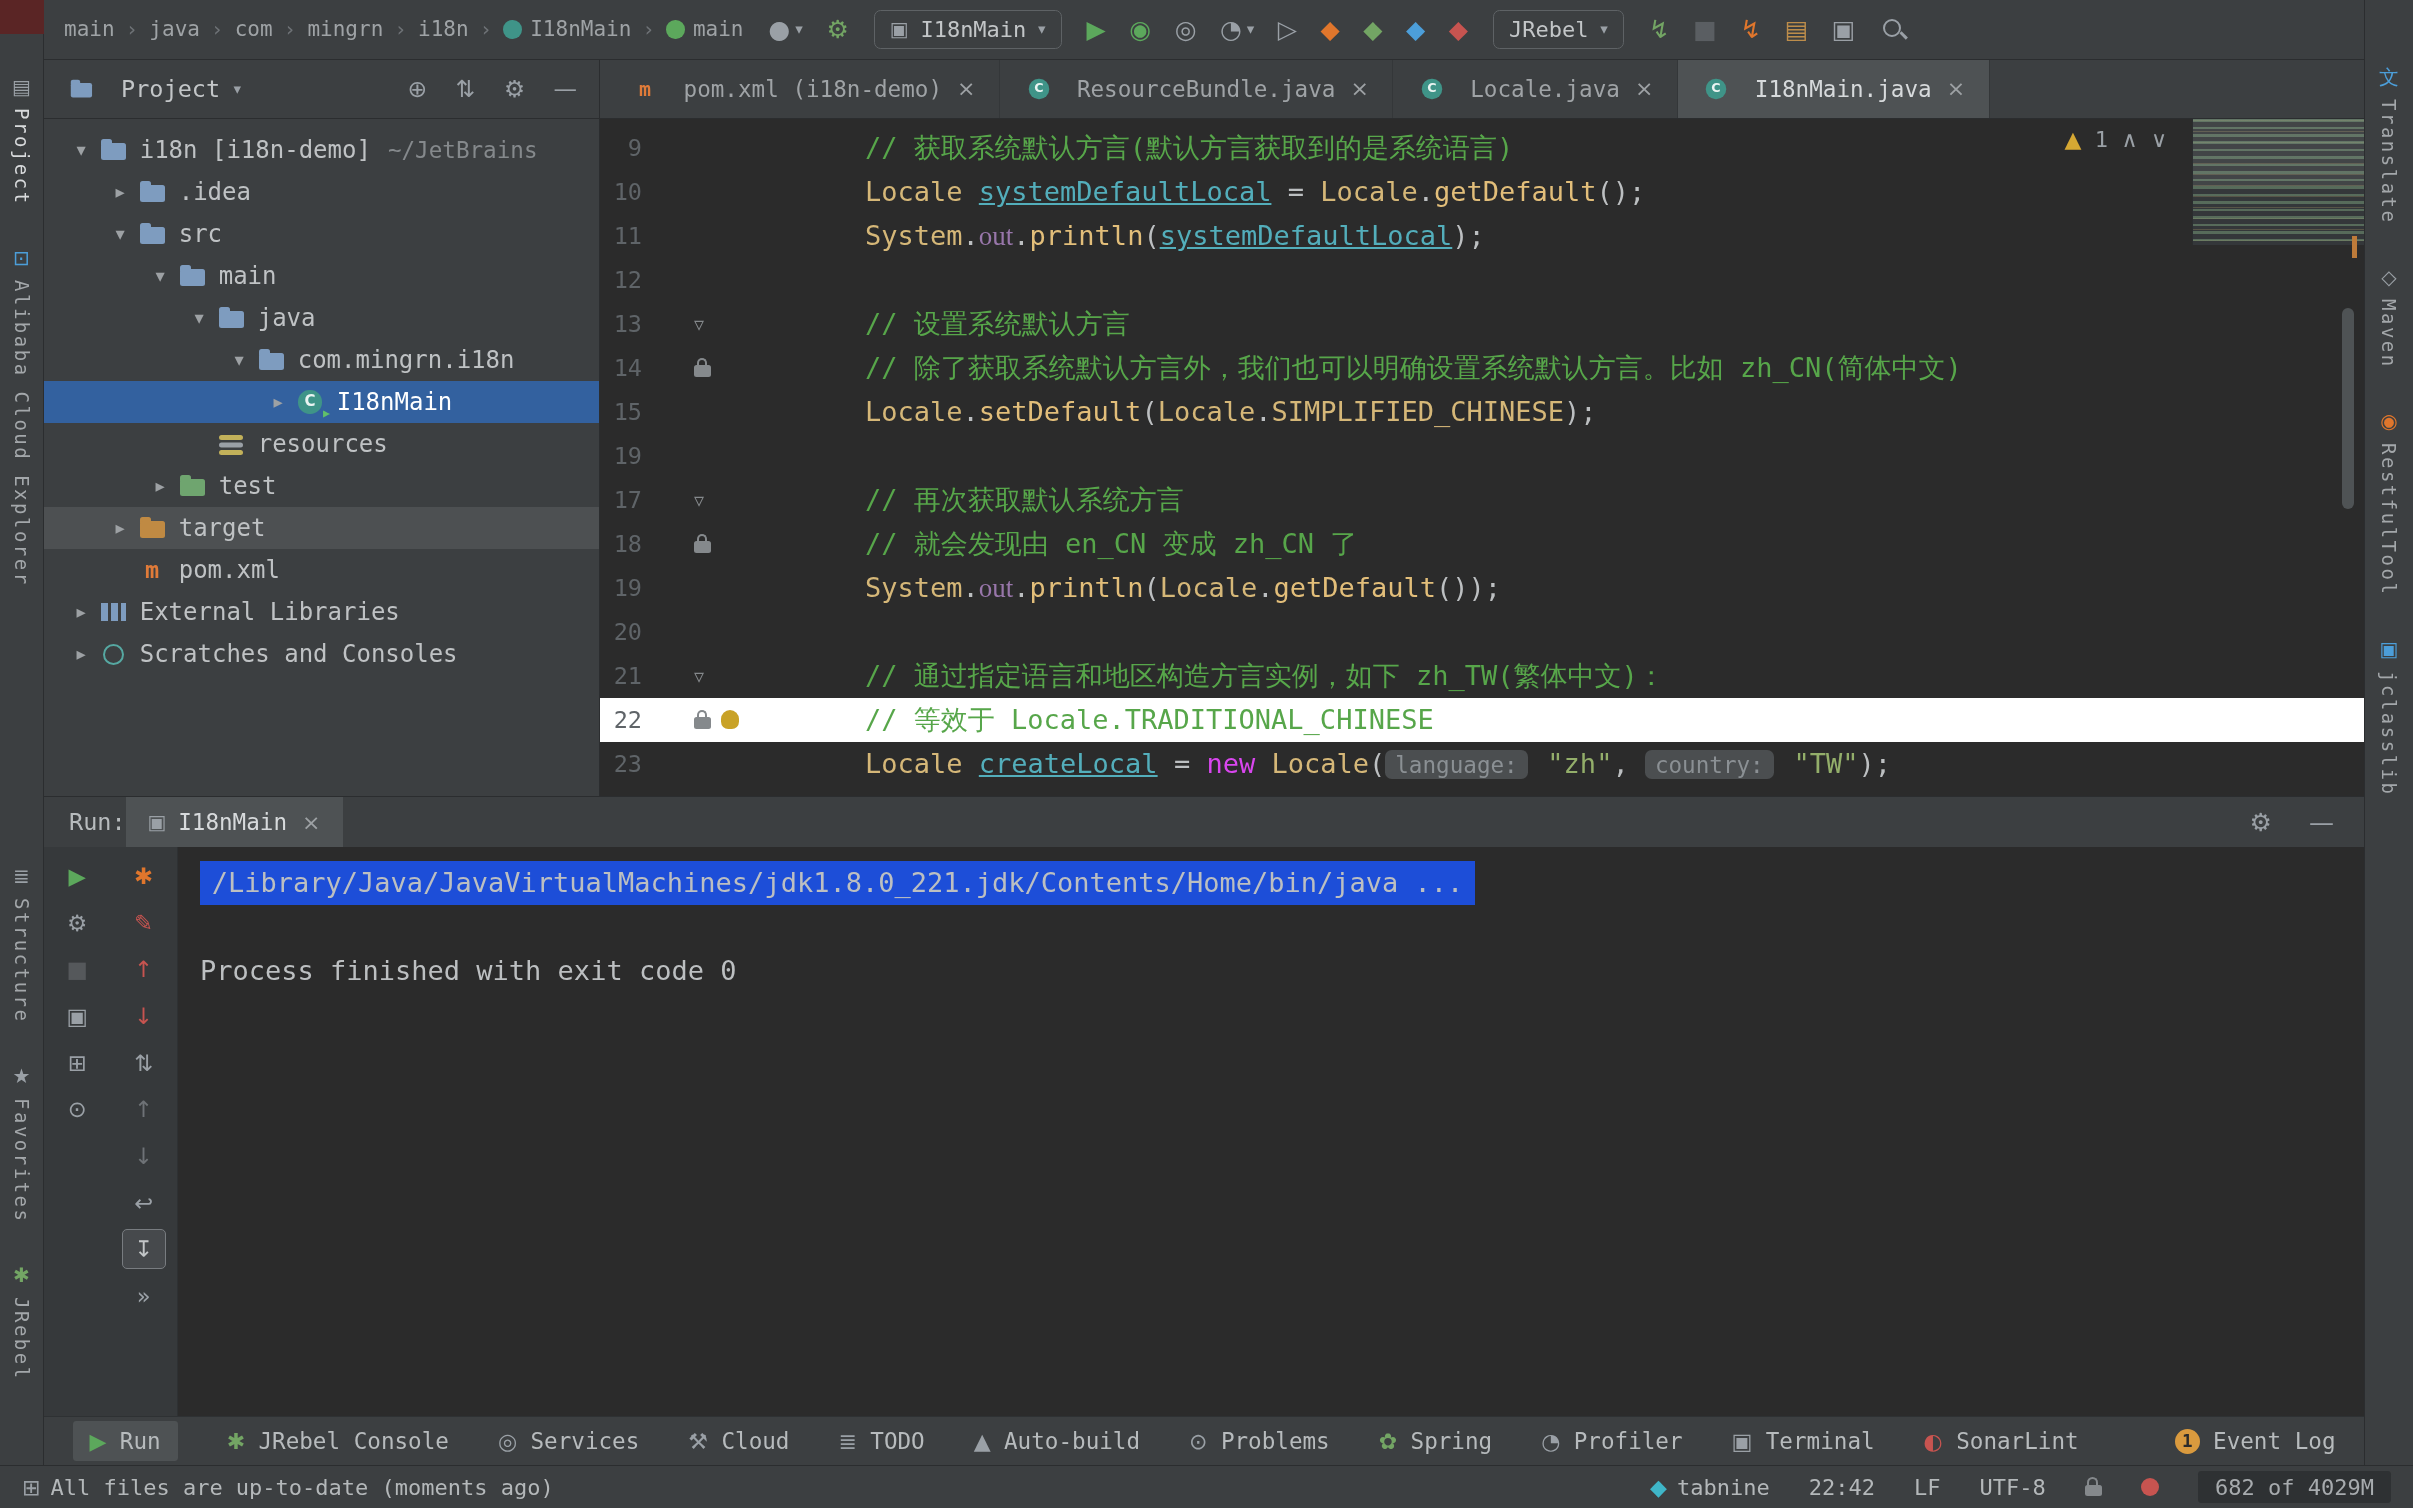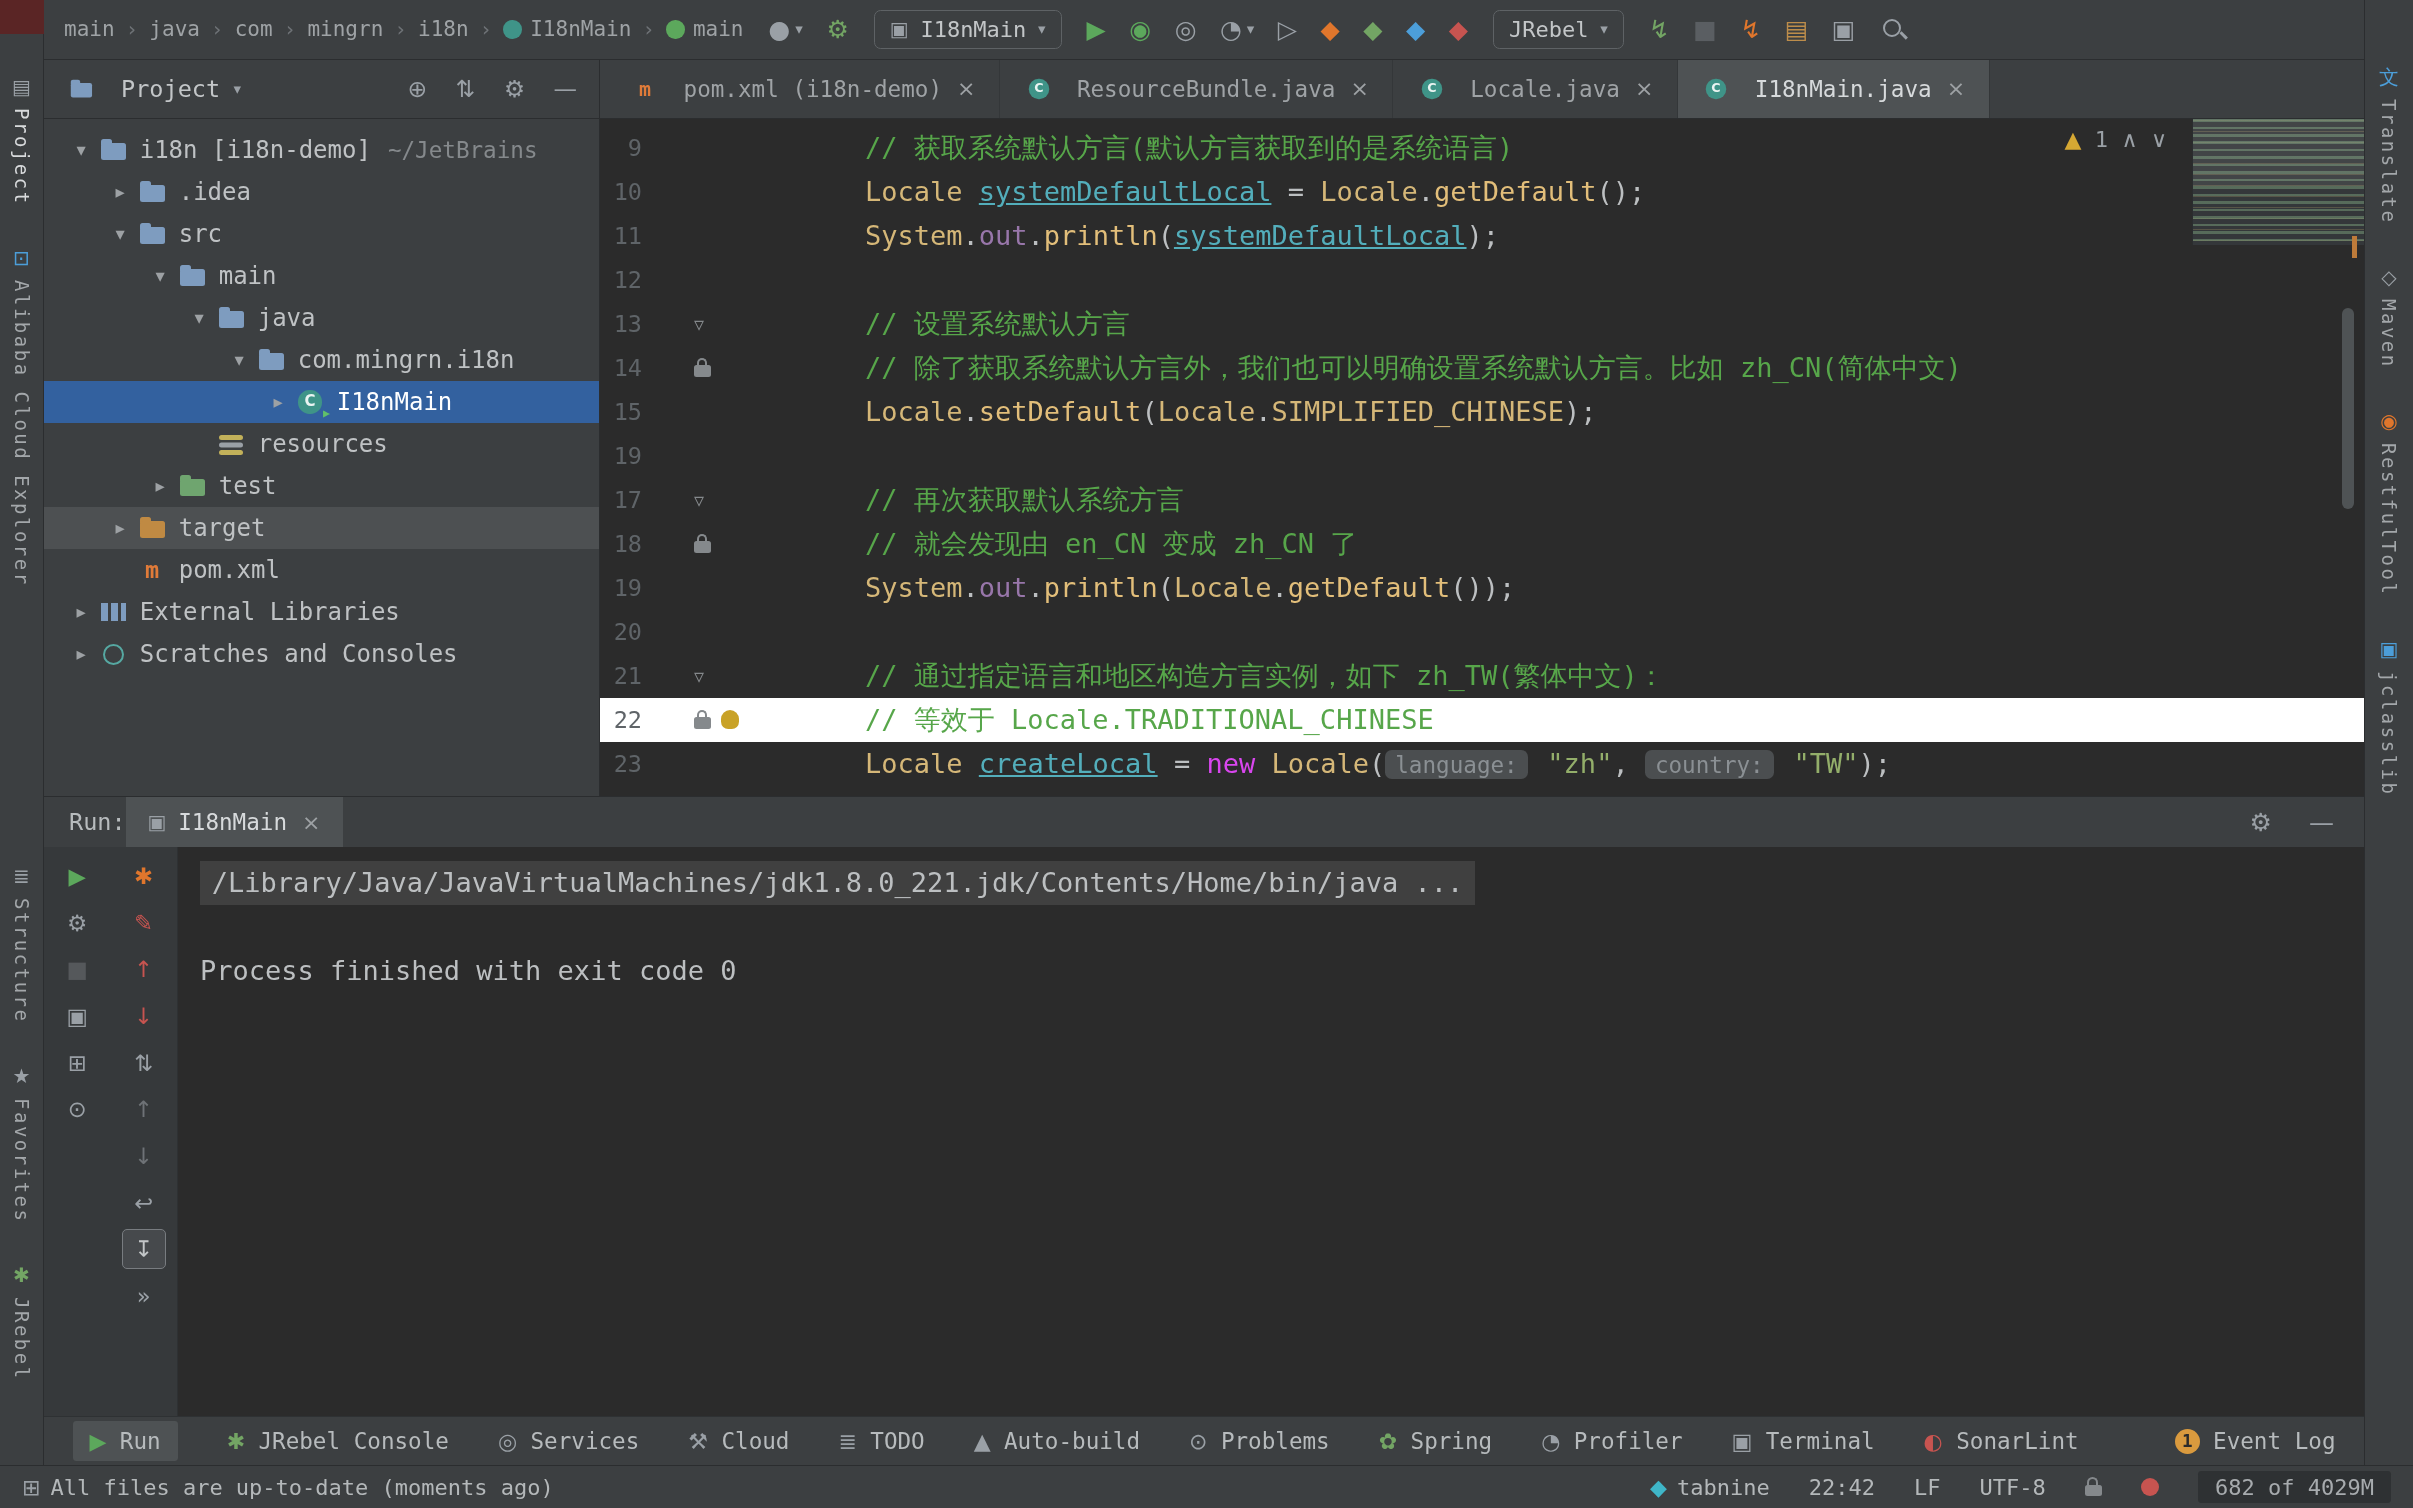--- a/index.html
+++ b/index.html
@@ -78,21 +78,21 @@
   .code-row{display:flex;height:44px;line-height:44px;font-size:27px;white-space:pre;}
   .code-row.caret-line{background:#ffffff;}
   .lnum{width:47px;flex:none;text-align:right;color:#5f6468;font-size:23.5px;padding-right:5px;}
   .gut{width:134px;flex:none;display:flex;align-items:center;gap:10px;padding-left:47px;}
   .code-text{padding-left:84px;}
   .ic-fold{color:#85898c;font-size:20px;cursor:pointer;}
   .ic-bulb{width:18.4px;height:18.4px;background:#c9a227;border-radius:50% 50% 40% 40%;display:inline-block;cursor:pointer;}
   .icon-lock{position:relative;display:inline-block;width:17px;height:11.7px;background:#85898c;border-radius:2.5px;margin-top:6.7px;}
   .icon-lock::before{content:"";position:absolute;left:2.5px;top:-7.5px;width:6.7px;height:6.7px;border:2.5px solid #85898c;border-bottom:none;border-radius:5.9px 5.9px 0 0;}
   .tk-cmt{color:#57a64a;} .tk-cls{color:#d5b778;} .tk-mth{color:#e2be7a;} .tk-const{color:#d5b778;}
-  .tk-var{color:#53aebb;text-decoration:underline;} .tk-kw{color:#d946ef;} .tk-str{color:#93ae6a;} .tk-fld{color:#9876aa;} .tk-pln{color:#bcbfc1;}
+  .tk-var{color:#53aebb;text-decoration:underline;} .tk-kw{color:#d946ef;} .tk-str{color:#93ae6a;} .tk-fld{color:#9876aa;font-family:Liberation Serif, serif;} .tk-pln{color:#bcbfc1;}
   .tk-hint{background:#4b4e50;color:#8b9094;border-radius:6.7px;padding:1.7px 10px;font-size:22.6px;margin-right:3.4px;}
   #minimap{position:absolute;top:0;right:0;width:172px;height:126px;background:#34373a;border-left:0.8px solid #2a2d2f;cursor:pointer;
      background-image:repeating-linear-gradient(180deg,rgba(130,170,130,.45) 0 2.5px,transparent 2.5px 7.5px),
                       repeating-linear-gradient(180deg,rgba(190,170,110,.25) 0.8px 1.7px,transparent 1.7px 11.7px);}
   #minimap::after{content:"";position:absolute;left:0;right:0;top:0;height:67px;background:rgba(255,255,255,.07);}
   #inspect{position:absolute;top:8.4px;right:197px;display:flex;align-items:center;gap:13.4px;font-size:22px;color:#9aa0a6;}
   #inspect .warn{color:#d6a833;}
   #editor-scrollbar{position:absolute;right:10px;top:189px;width:11.7px;height:201px;background:#565a5d;border-radius:5.9px;opacity:.85;cursor:pointer;}
   #stripe-mark{position:absolute;right:6.7px;top:117px;width:5px;height:22px;background:#be7b3a;}
   
@@ -100,21 +100,21 @@
   #run-label{align-self:center;}
   .run-tab{display:flex;align-items:center;gap:11.7px;background:#4e5254;color:#d7dadc;padding:0 22px;font-size:22.6px;cursor:pointer;}
   .run-tab .mon{color:#9aa0a6;font-size:20px;}
   #run-header-icons{margin-left:auto;display:flex;align-items:center;gap:37px;padding-right:30px;color:#9aa0a6;font-size:25px;}
   #run-body{flex:1;display:flex;background:#2b2b2b;min-height:0;}
   #run-rail{width:134px;flex:none;display:flex;background:#36393b;border-right:0.8px solid #2e3133;padding-top:8.4px;}
   .rail-col{width:67px;display:flex;flex-direction:column;align-items:center;gap:6.7px;}
   .rail-ic{width:44px;height:40px;display:flex;align-items:center;justify-content:center;font-size:22.6px;cursor:pointer;border-radius:5px;}
   .rail-ic.boxed{border:1.7px solid #787c80;background:#46494c;}
   #console{flex:1;padding:13.4px 0 0 22px;font-size:27px;line-height:44px;color:#bcbfc1;white-space:nowrap;overflow:hidden;}
-  .cmd-line{display:inline-block;background:#404040;padding:0 11.7px;}
+  .cmd-line{display:inline-block;background:#1d4ed8;padding:0 11.7px;}
   .console-line{height:44px;}
   .c-dot{font-size:14.2px;color:#808487;margin-left:8.4px;position:relative;top:-4.2px;}
   .c-tip{display:inline-block;margin-left:22px;background:#141414;color:#f2f2f2;padding:1.7px 20px;font-size:25px;border-radius:1.7px;
          transform:translateY(6.7px);box-shadow:0 2.5px 8.4px rgba(0,0,0,.55);font-family:"DejaVu Sans",sans-serif;}
   #exit-line{margin-top:44px;}
   
   .bb-item{display:flex;align-items:center;gap:13.4px;font-size:22.6px;color:#b7bbbd;cursor:pointer;white-space:nowrap;}
   .bb-item.active{background:#4e5254;padding:6.7px 17px;border-radius:3.4px;}
   .bb-glyph{font-size:22px;}
   .badge{width:25px;height:25px;border-radius:50%;background:#d99a3e;color:#2b2b2b;font-weight:bold;font-size:17.6px;

